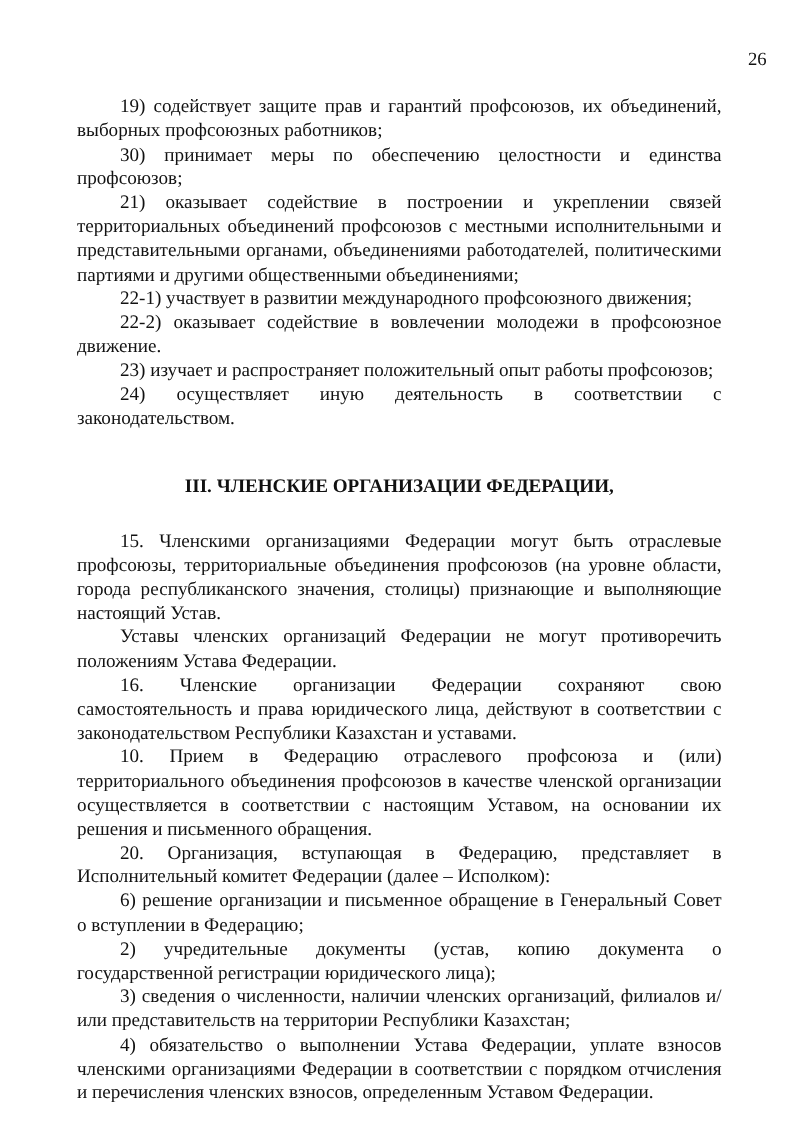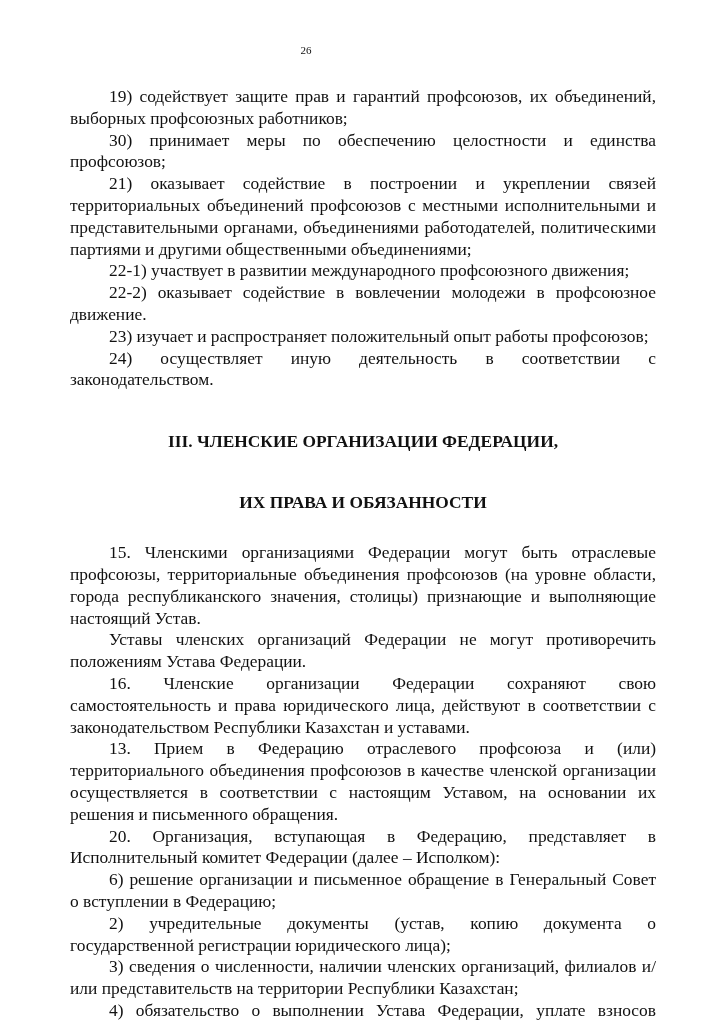--- a/index.html
+++ b/index.html
@@ -3,22 +3,22 @@
 <meta charset="utf-8">
 <style>
   html, body { margin: 0; padding: 0; background: #ffffff; }
   body { width: 724px; height: 1024px; overflow: hidden; position: relative; }
   .page {
     position: absolute; left: 70px; top: 0; width: 586px;
     font-family: "Liberation Serif", "DejaVu Serif", serif;
     color: #111111; font-size: 17.4px; line-height: 21.8px;
   }
   .page-number {
-    position: absolute; left: 0; width: 612px; top: 44px;
-    text-align: center; font-family: "Liberation Serif", serif; font-size: 11px; color: #111;
+    position: absolute; left: 0; width: 697px; top: 44px;
+    text-align: right; font-family: "Liberation Serif", serif; font-size: 17px; color: #111;
   }
   .body-block { position: absolute; top: 86px; left: 0; width: 586px; }
   p { margin: 0; text-align: justify; text-indent: 39px; }
   .heading {
     font-weight: bold; text-align: center; text-indent: 0;
     font-size: 17.4px; line-height: 21px; margin: 24px 0 29px 0;
   }
   .heading span { display: block; margin-top: 40px; }
 </style>
 </head>
@@ -31,27 +31,26 @@
     <p>19) содействует защите прав и гарантий профсоюзов, их объединений, выборных профсоюзных работников;</p>
     <p>30) принимает меры по обеспечению целостности и единства профсоюзов;</p>
     <p>21) оказывает содействие в построении и укреплении связей территориальных объединений профсоюзов с местными исполнительными и представительными органами, объединениями работодателей, политическими партиями и другими общественными объединениями;</p>
     <p>22-1) участвует в развитии международного профсоюзного движения;</p>
     <p>22-2) оказывает содействие в вовлечении молодежи в профсоюзное движение.</p>
     <p>23) изучает и распространяет положительный опыт работы профсоюзов;</p>
     <p>24) осуществляет иную деятельность в соответствии с законодательством.</p>
 
     <p class="heading">
       <span>III. ЧЛЕНСКИЕ ОРГАНИЗАЦИИ ФЕДЕРАЦИИ,</span>
-      <span>ИХ ПРАВА И ОБЯЗАННОСТИ</span>
     </p>
 
     <p>15. Членскими организациями Федерации могут быть отраслевые профсоюзы, территориальные объединения профсоюзов (на уровне области, города республиканского значения, столицы) признающие и выполняющие настоящий Устав.</p>
     <p>Уставы членских организаций Федерации не могут противоречить положениям Устава Федерации.</p>
     <p>16. Членские организации Федерации сохраняют свою самостоятельность и права юридического лица, действуют в соответствии с законодательством Республики Казахстан и уставами.</p>
-    <p>13. Прием в Федерацию отраслевого профсоюза и (или) территориального объединения профсоюзов в качестве членской организации осуществляется в соответствии с настоящим Уставом, на основании их решения и письменного обращения.</p>
+    <p>10. Прием в Федерацию отраслевого профсоюза и (или) территориального объединения профсоюзов в качестве членской организации осуществляется в соответствии с настоящим Уставом, на основании их решения и письменного обращения.</p>
     <p>20. Организация, вступающая в Федерацию, представляет в Исполнительный комитет Федерации (далее – Исполком):</p>
     <p>6) решение организации и письменное обращение в Генеральный Совет о вступлении в Федерацию;</p>
     <p>2) учредительные документы (устав, копию документа о государственной регистрации юридического лица);</p>
     <p>3) сведения о численности, наличии членских организаций, филиалов и/или представительств на территории Республики Казахстан;</p>
     <p>4) обязательство о выполнении Устава Федерации, уплате взносов членскими организациями Федерации в соответствии с порядком отчисления и перечисления членских взносов, определенным Уставом Федерации.</p>
 
   </div>
 </div>
 
 </body></html>

